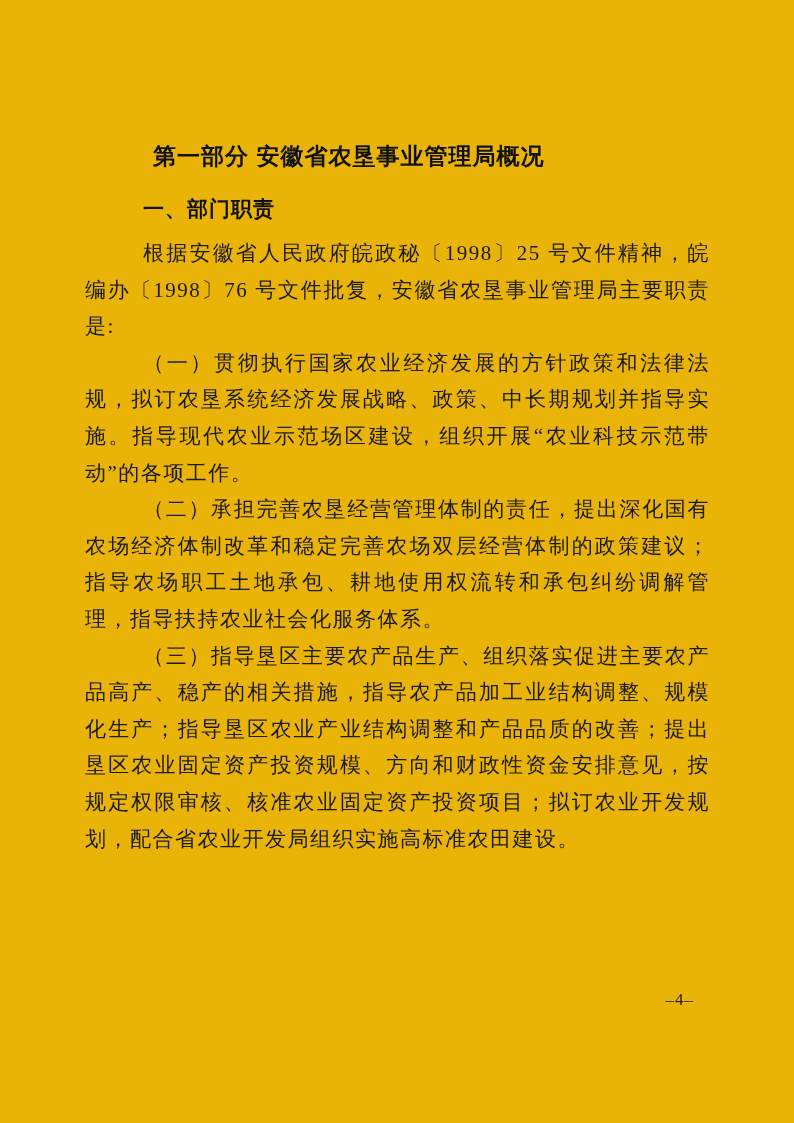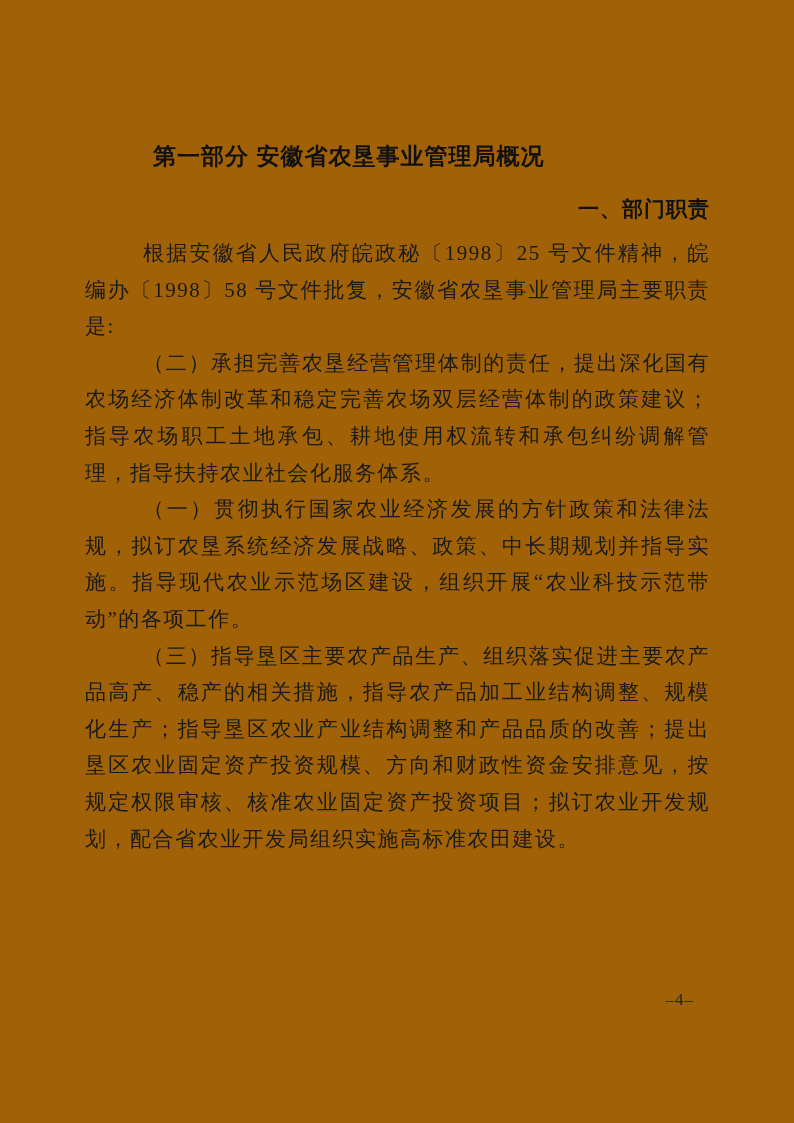--- a/index.html
+++ b/index.html
@@ -5,21 +5,21 @@
   html, body {
     margin: 0;
     padding: 0;
     background: #e8e8e8;
   }
   .page {
     position: relative;
     width: 794px;
     height: 1123px;
     margin: 0 auto;
-    background: #a16207;
+    background: #eab308;
     color: #151515;
     overflow: hidden;
   }
   .content {
     position: absolute;
     left: 85px;
     right: 84px;
     top: 143px;
   }
   .doc-title {
@@ -32,21 +32,20 @@
     color: #111;
   }
   .section-heading {
     font-family: "Liberation Sans", "DejaVu Sans", sans-serif;
     font-weight: bold;
     font-size: 21px;
     line-height: 24px;
     letter-spacing: 1px;
     margin: 27px 0 0 58px;
     color: #111;
-    text-align: right;
   }
   .body-para {
     font-family: "Liberation Serif", "DejaVu Serif", serif;
     font-size: 21px;
     line-height: 36.6px;
     letter-spacing: 1.5px;
     text-align: justify;
     text-indent: 58px;
     margin: 0;
     color: #1a1a1a;
@@ -64,19 +63,19 @@
     color: #222;
   }
 </style>
 </head>
 <body>
 
 <div class="page">
   <div class="content">
     <h1 class="doc-title">第一部分 安徽省农垦事业管理局概况</h1>
     <h2 class="section-heading">一、部门职责</h2>
-    <p class="body-para first">根据安徽省人民政府皖政秘〔1998〕25 号文件精神，皖编办〔1998〕58 号文件批复，安徽省农垦事业管理局主要职责是:</p>
+    <p class="body-para first">根据安徽省人民政府皖政秘〔1998〕25 号文件精神，皖编办〔1998〕76 号文件批复，安徽省农垦事业管理局主要职责是:</p>
+    <p class="body-para">（一）贯彻执行国家农业经济发展的方针政策和法律法规，拟订农垦系统经济发展战略、政策、中长期规划并指导实施。指导现代农业示范场区建设，组织开展“农业科技示范带动”的各项工作。</p>
     <p class="body-para">（二）承担完善农垦经营管理体制的责任，提出深化国有农场经济体制改革和稳定完善农场双层经营体制的政策建议；指导农场职工土地承包、耕地使用权流转和承包纠纷调解管理，指导扶持农业社会化服务体系。</p>
-    <p class="body-para">（一）贯彻执行国家农业经济发展的方针政策和法律法规，拟订农垦系统经济发展战略、政策、中长期规划并指导实施。指导现代农业示范场区建设，组织开展“农业科技示范带动”的各项工作。</p>
     <p class="body-para">（三）指导垦区主要农产品生产、组织落实促进主要农产品高产、稳产的相关措施，指导农产品加工业结构调整、规模化生产；指导垦区农业产业结构调整和产品品质的改善；提出垦区农业固定资产投资规模、方向和财政性资金安排意见，按规定权限审核、核准农业固定资产投资项目；拟订农业开发规划，配合省农业开发局组织实施高标准农田建设。</p>
   </div>
   <div class="page-number">–4–</div>
 </div>
 
 </body></html>

